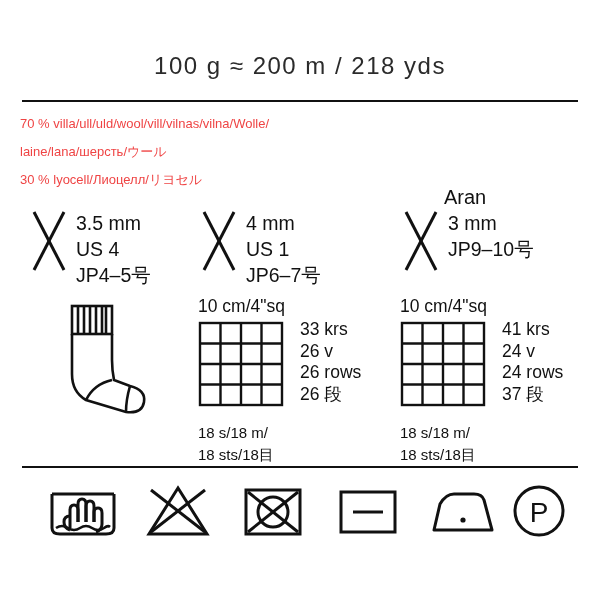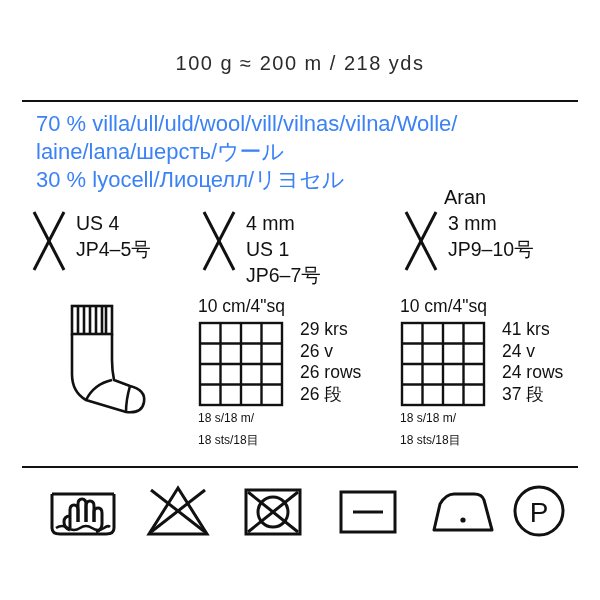--- a/index.html
+++ b/index.html
@@ -21,44 +21,44 @@
     box-sizing: border-box;
   }
 
   
   .weight-line {
     position: absolute;
     top: 52px;
     left: 0;
     width: 600px;
     text-align: center;
-    font-size: 20px;
+    font-size: 24px;
     letter-spacing: 1.5px;
     color: #2b2b2b;
     font-weight: 400;
   }
   .rule {
     position: absolute;
     left: 22px;
     width: 556px;
     height: 2px;
     background: #111111;
   }
   .rule-top { top: 100px; }
   .rule-bottom { top: 466px; }
 
   
   .fiber {
     position: absolute;
-    left: 36px;
+    left: 20px;
     top: 110px;
     width: 560px;
-    font-size: 22px;
+    font-size: 13px;
     line-height: 28px;
-    color: #3b82f6;
+    color: #ef4444;
   }
   .fiber div { white-space: nowrap; }
 
   
   .needles {
     position: absolute;
     left: 24px;
     top: 186px;
     width: 560px;
     height: 110px;
@@ -129,22 +129,22 @@
   }
   .gauge-numbers {
     position: absolute;
     left: 102px;
     top: -2px;
     font-size: 17.5px;
     line-height: 21.5px;
     white-space: nowrap;
   }
   .gauge-foot {
-    margin-top: 0;
-    font-size: 12px;
+    margin-top: 15px;
+    font-size: 15px;
     line-height: 22px;
     white-space: nowrap;
   }
 
   
   .care {
     position: absolute;
     left: 40px;
     top: 482px;
     width: 520px;
@@ -181,20 +181,21 @@
   <div class="aran-label">Aran</div>
 
   <div class="needles">
 
     <div class="needle-col c1">
       <svg class="needle-icon" viewBox="0 0 38 62">
         <line x1="4" y1="2" x2="34" y2="60" stroke="#111" stroke-width="3"></line>
         <line x1="34" y1="2" x2="4" y2="60" stroke="#111" stroke-width="3"></line>
       </svg>
       <div class="needle-text">
+        <div>3.5 mm</div>
         <div>US 4</div>
         <div>JP4–5号</div>
       </div>
     </div>
 
     <div class="needle-col c2">
       <svg class="needle-icon" viewBox="0 0 38 62">
         <line x1="4" y1="2" x2="34" y2="60" stroke="#111" stroke-width="3"></line>
         <line x1="34" y1="2" x2="4" y2="60" stroke="#111" stroke-width="3"></line>
       </svg>
@@ -244,21 +245,21 @@
           <rect x="2" y="2" width="82" height="82"></rect>
           <line x1="22.5" y1="2" x2="22.5" y2="84"></line>
           <line x1="43" y1="2" x2="43" y2="84"></line>
           <line x1="63.5" y1="2" x2="63.5" y2="84"></line>
           <line x1="2" y1="22.5" x2="84" y2="22.5"></line>
           <line x1="2" y1="43" x2="84" y2="43"></line>
           <line x1="2" y1="63.5" x2="84" y2="63.5"></line>
         </g>
       </svg>
       <div class="gauge-numbers">
-        <div>29 krs</div>
+        <div>33 krs</div>
         <div>26 v</div>
         <div>26 rows</div>
         <div>26 段</div>
       </div>
     </div>
     <div class="gauge-foot">
       <div>18 s/18 m/</div>
       <div>18 sts/18目</div>
     </div>
   </div>

